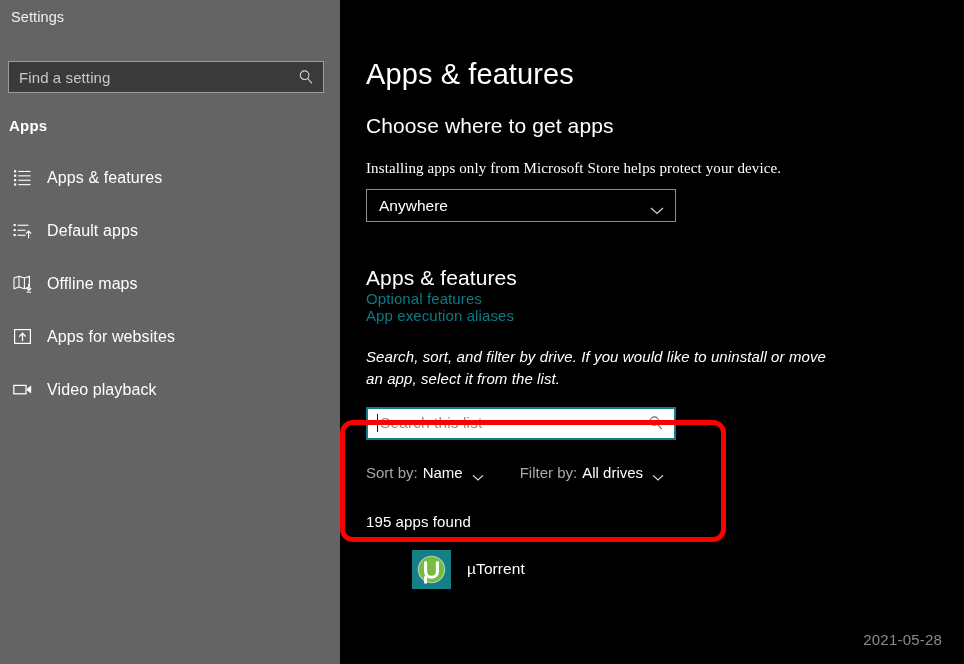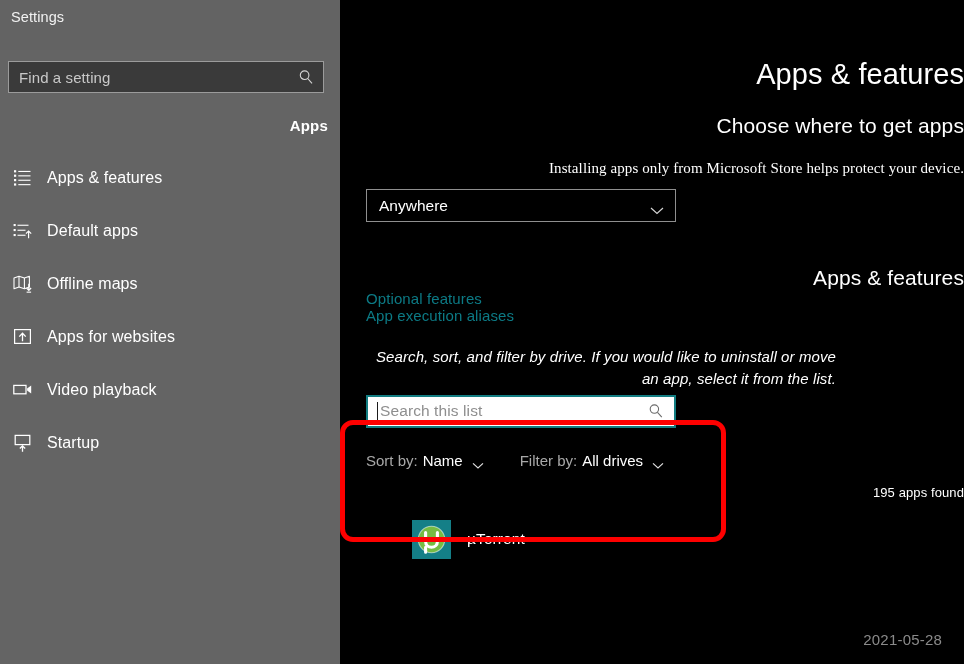--- a/index.html
+++ b/index.html
@@ -12,21 +12,20 @@
     font-family: "Liberation Sans", sans-serif;
     -webkit-font-smoothing: antialiased;
   }
 
   #app {
     position: relative;
     width: 964px;
     height: 595px;
     display: flex;
     background: #14532d;
-    text-align: right;
   }
 
   
   .sidebar {
     position: relative;
     width: 340px;
     height: 664px;
     background: #646464;
     flex: 0 0 340px;
   }
@@ -213,21 +212,21 @@
     letter-spacing: 0.1px;
     font-style: italic;
   }
 
   .list-search {
     position: relative;
     width: 310px;
     height: 33px;
     background: #ffffff;
     border: 2px solid #127d82;
-    margin-top: 5px;
+    margin-top: 17px;
     display: flex;
     align-items: center;
     padding-left: 9px;
   }
   .caret {
     width: 1px;
     height: 18px;
     background: #1b1b1b;
     flex: 0 0 1px;
   }
@@ -255,23 +254,23 @@
     display: flex;
     align-items: center;
     cursor: default;
   }
   .filter-group + .filter-group { margin-left: 36px; }
   .filter-label { font-size: 15px; color: #a8a8a8; }
   .filter-value { font-size: 15px; color: #ffffff; margin-left: 5px; }
   .filter-chev { width: 12px; height: 8px; margin-left: 9px; }
 
   .count-text {
-    font-size: 13px;
-    color: #ffffff;
-    margin-top: 16px;
+    font-size: 15px;
+    color: #ffffff;
+    margin-top: 32px;
     letter-spacing: 0.1px;
   }
 
   .app-row {
     display: flex;
     align-items: center;
     margin-top: 20px;
     cursor: default;
     padding-left: 46px;
   }
@@ -399,29 +398,20 @@
       <div class="nav-item">
         <span class="nav-icon">
           <svg width="21" height="21" viewBox="0 0 21 21">
             <rect x="1.8" y="6.4" width="12.2" height="8.4" fill="none" stroke="#ffffff" stroke-width="1.25"></rect>
             <path d="M15.1 9.6 L19.2 6.6 V14.6 L15.1 11.6 Z" fill="#ffffff"></path>
           </svg>
         </span>
         <span class="nav-label">Video playback</span>
       </div>
 
-      <div class="nav-item">
-        <span class="nav-icon">
-          <svg width="21" height="21" viewBox="0 0 21 21">
-            <rect x="3.2" y="3.4" width="14.6" height="9.2" fill="none" stroke="#ffffff" stroke-width="1.25"></rect>
-            <path d="M10.5 19.2 V14.0 M8.3 16.0 L10.5 13.8 L12.7 16.0" fill="none" stroke="#ffffff" stroke-width="1.3" stroke-linecap="square"></path>
-          </svg>
-        </span>
-        <span class="nav-label">Startup</span>
-      </div>
 
     </div>
   </div>
 
   <div class="main">
 
     <div class="page-title">Apps &amp; features</div>
 
     <div class="sub-head">Choose where to get apps</div>
 

